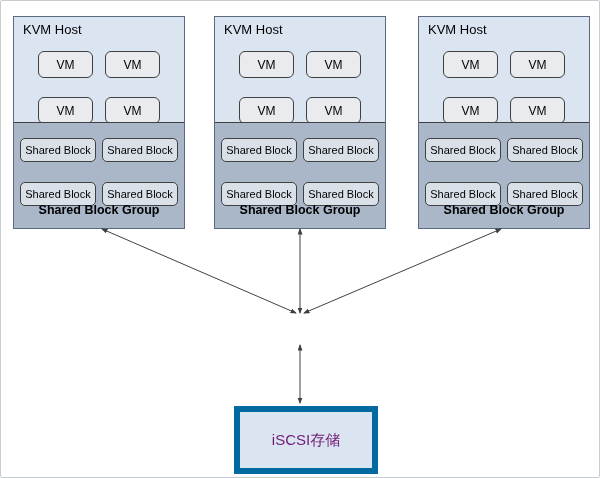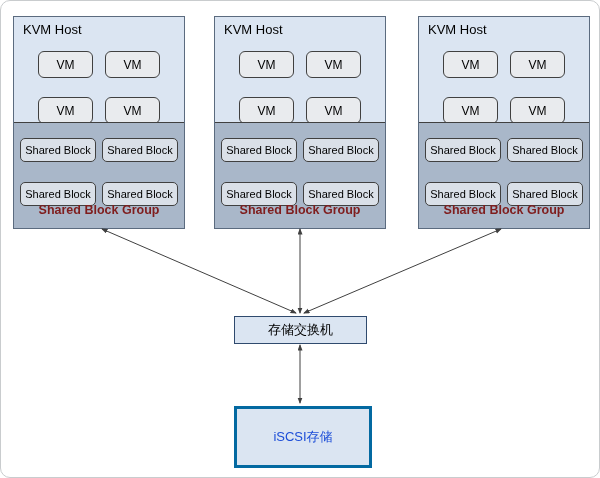--- a/index.html
+++ b/index.html
@@ -1,33 +1,33 @@
 <!DOCTYPE html>
 <html><head>
 <meta charset="utf-8">
 <style>
   html,body{margin:0;padding:0;background:#fff;font-family:"Liberation Sans",sans-serif;}
-  .canvas{position:relative;width:598px;height:476px;border:1px solid #c9ccce;border-radius:10px;background:#ffffff;overflow:hidden;}
+  .canvas{position:relative;width:598px;height:476px;border:1px solid #c9ccce;border-radius:2px;background:#ffffff;overflow:hidden;}
 
   
   .host{position:absolute;top:15px;width:170px;height:211px;border:1px solid #5b6b7f;background:#dbe5f2;}
   .host-1{left:12px;}
   .host-2{left:213px;}
   .host-3{left:417px;}
   .host-title{position:absolute;top:5px;left:9px;font-size:13px;color:#000;}
   .vm-grid{position:absolute;top:34px;left:0;right:0;display:grid;grid-template-columns:55px 55px;gap:19px 12px;justify-content:center;}
   .vm-box{height:25px;background:#e9ebee;border:1px solid #404040;border-radius:6px;display:flex;align-items:center;justify-content:center;font-size:12px;color:#000;}
   .group{position:absolute;left:0;right:0;bottom:0;height:105px;background:#a9b7c9;border-top:1px solid #404040;}
   .sb-grid{position:absolute;top:15px;left:0;right:0;display:grid;grid-template-columns:76px 76px;gap:20px 6px;justify-content:center;}
   .sb-box{height:22px;background:#dae0e8;border:1px solid #404040;border-radius:5px;display:flex;align-items:center;justify-content:center;font-size:11px;color:#000;}
-  .group-label{position:absolute;left:0;right:0;bottom:11px;text-align:center;font-size:12.5px;font-weight:bold;color:#7f1d1d;}
+  .group-label{position:absolute;left:0;right:0;bottom:11px;text-align:center;font-size:12.5px;font-weight:bold;color:#000000;}
 
   
   .switch-box{position:absolute;left:233px;top:315px;width:131px;height:26px;background:#dbe5f2;border:1px solid #2f4a6e;display:flex;align-items:center;justify-content:center;font-size:13px;color:#000;}
-  .storage-box{position:absolute;left:233px;top:405px;width:132px;height:56px;background:#dbe5f2;border:3px solid #0369a1;display:flex;align-items:center;justify-content:center;font-size:13px;color:#1d4ed8;}
+  .storage-box{position:absolute;left:233px;top:405px;width:132px;height:56px;background:#dbe5f2;border:6px solid #0369a1;display:flex;align-items:center;justify-content:center;font-size:15px;color:#701a75;}
 
   
   .wires{position:absolute;left:0;top:0;width:598px;height:476px;pointer-events:none;}
 </style>
 </head>
 <body>
 
 <div class="canvas">
 
   <div class="host host-1">
@@ -92,17 +92,16 @@
       <marker id="arw" markerWidth="7" markerHeight="6" refX="5.5" refY="2.5" orient="auto-start-reverse" markerUnits="userSpaceOnUse">
         <path d="M0,0 L6.5,2.5 L0,5 z" fill="#404040"></path>
       </marker>
     </defs>
     <line x1="101" y1="228" x2="295" y2="312" stroke="#404040" stroke-width="1" marker-start="url(#arw)" marker-end="url(#arw)"></line>
     <line x1="299" y1="228" x2="299" y2="312" stroke="#404040" stroke-width="1" marker-start="url(#arw)" marker-end="url(#arw)"></line>
     <line x1="500" y1="228" x2="303" y2="312" stroke="#404040" stroke-width="1" marker-start="url(#arw)" marker-end="url(#arw)"></line>
     <line x1="299" y1="344" x2="299" y2="402" stroke="#404040" stroke-width="1" marker-start="url(#arw)" marker-end="url(#arw)"></line>
   </svg>
 
-  <div class="switch-box">存储交换机</div>
 
   <div class="storage-box">iSCSI存储</div>
 
 </div>
 
 </body></html>

